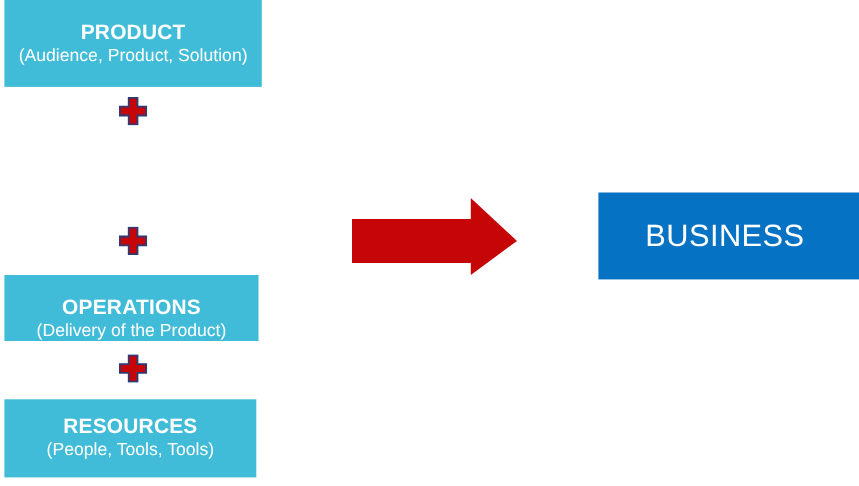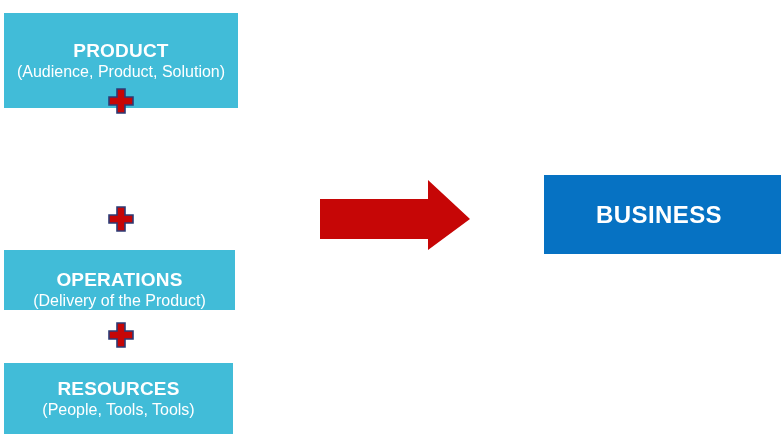--- a/index.html
+++ b/index.html
@@ -43,21 +43,21 @@
     letter-spacing: 0.2px;
     white-space: nowrap;
   }
   .stack-box .box-sub {
     font-size: 16px;
     font-weight: normal;
     margin-top: 1px;
   }
 
   #box-product {
-    left: 4px;  top: 13px;    width: 234px; height: 95px;
+    left: 4px;  top: 0px;    width: 234px; height: 79px;
   }
   #box-market {
     left: 4px;  top: 119px;  width: 234px; height: 79px;
   }
   #box-operations {
     left: 4px;  top: 250px;  width: 231px; height: 60px; justify-content: flex-end;
   }
   #box-resources {
     left: 4px;  top: 363px;  width: 229px; height: 71px;
   }
@@ -93,22 +93,22 @@
     height: 79px;
     background: #0672c3;
     color: #ffffff;
     display: flex;
     align-items: center;
     justify-content: center;
     box-sizing: border-box;
     padding-right: 7px;
   }
   #box-business .box-title {
-    font-size: 24px;
-    font-weight: bold;
+    font-size: 28px;
+    font-weight: normal;
     letter-spacing: 0.4px;
     white-space: nowrap;
   }
 </style>
 </head>
 <body>
 
 <div id="canvas">
 
   <div class="stack-box" id="box-product">

